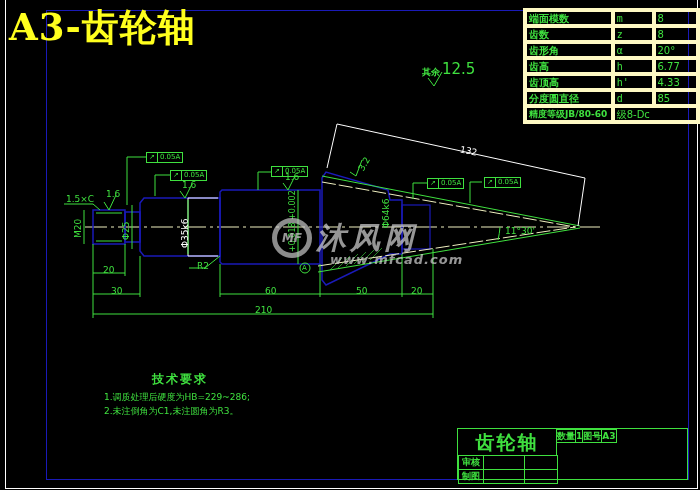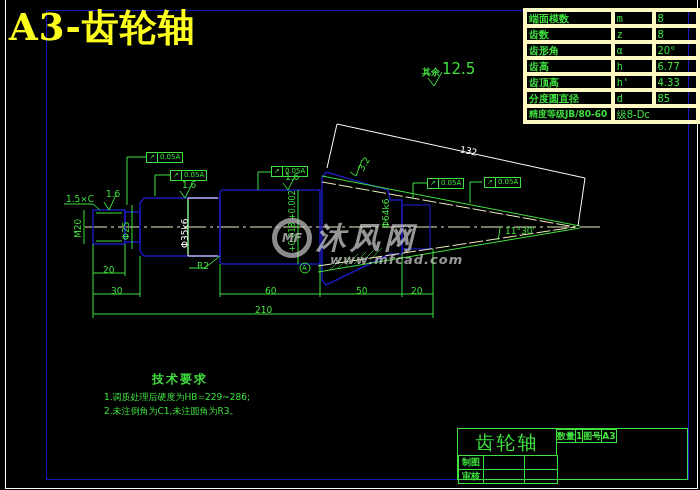--- a/index.html
+++ b/index.html
@@ -10,21 +10,21 @@
   svg.drawing{position:absolute;left:0;top:0;}
   .param-table{position:absolute;left:523px;top:8px;border-collapse:collapse;color:#3fe03f;font-size:10px;}
   .param-table td{border:4px solid #fef9c3;height:12px;padding:0 2px;text-align:left;line-height:11px;white-space:nowrap;}
   .param-table td.n{width:80px;font-weight:bold;}
   .param-table td.s{width:38px;font-family:"DejaVu Sans Mono",monospace;}
   .param-table td.v{width:40px;}
   .tech{position:absolute;left:104px;top:374px;color:#3fe03f;font-size:9px;line-height:14px;}
   .tech .th{position:absolute;left:48px;top:-2px;font-size:12px;font-weight:bold;letter-spacing:2px;white-space:nowrap;}
   .tech .tl{position:absolute;left:0;white-space:nowrap;}
   .title-block{position:absolute;left:457px;top:428px;width:231px;height:52px;border:1px solid #3fe03f;box-sizing:border-box;color:#3fe03f;}
-  .tb-name{position:absolute;left:0;top:0;width:98px;height:26px;border-right:1px solid #3fe03f;border-bottom:1px solid #3fe03f;font-size:19px;font-weight:normal;text-align:center;line-height:26px;letter-spacing:2px;}
+  .tb-name{position:absolute;left:0;top:0;width:98px;height:26px;border-right:1px solid #3fe03f;border-bottom:1px solid #3fe03f;font-size:19px;font-weight:bold;text-align:center;line-height:26px;letter-spacing:2px;}
   .tb-grid{position:absolute;left:98px;top:0;border-collapse:collapse;font-size:9px;}
   .tb-grid td{border:1px solid #3fe03f;height:12px;text-align:center;padding:0;line-height:11px;font-weight:bold;}
   .tb-sig{position:absolute;left:0;top:26px;border-collapse:collapse;font-size:9px;}
   .tb-sig td{border:1px solid #3fe03f;height:12px;padding:0;text-align:center;font-weight:bold;}
   .rough-note{position:absolute;left:422px;top:66px;color:#3fe03f;font-size:9px;font-weight:bold;white-space:nowrap;}
   .rough-note .rv{position:absolute;left:20px;top:-6px;font-size:15px;font-weight:normal;}
   .dim{position:absolute;color:#3fe03f;font-size:9px;white-space:nowrap;line-height:10px;}
   .dim.w{color:#fff;}
   .dim.vert{transform:rotate(-90deg);transform-origin:left top;}
   .fcf{position:absolute;border:1px solid #3fe03f;color:#3fe03f;font-size:7px;height:9px;line-height:9px;white-space:nowrap;display:flex;}
@@ -232,24 +232,24 @@
       <td>数量</td>
       <td>1</td>
       <td>图号</td>
       <td>A3</td>
     </tr>
   </tbody>
     </table>
   <table class="tb-sig">
     <tbody>
         <tr>
+      <td>审核</td>
+      <td></td>
+      <td></td>
+    </tr>
+    <tr>
       <td style="width:24px">制图</td>
       <td style="width:40px"></td>
       <td style="width:32px"></td>
     </tr>
-    <tr>
-      <td>审核</td>
-      <td></td>
-      <td></td>
-    </tr>
   </tbody>
     </table>
 </div>
 
 </body></html>

